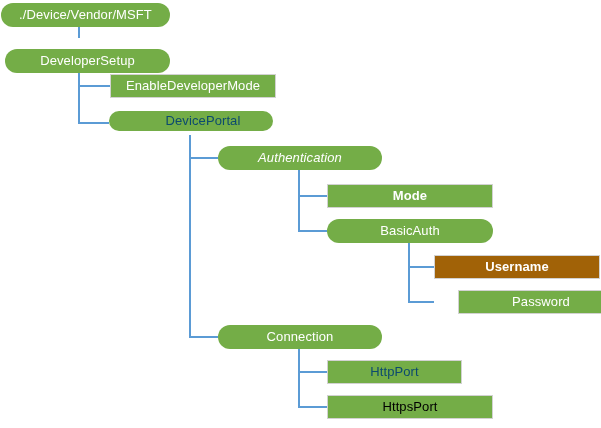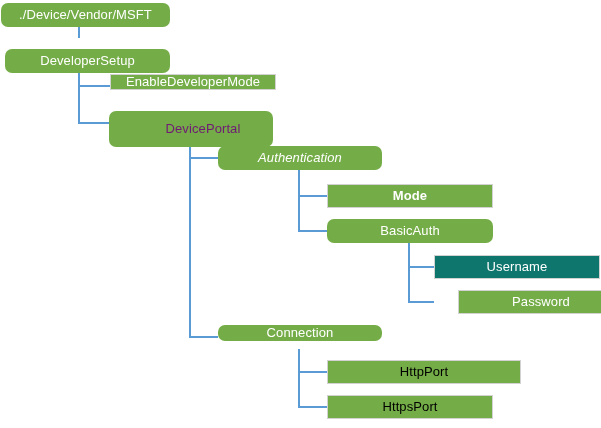--- a/index.html
+++ b/index.html
@@ -33,21 +33,21 @@
     display: flex;
     align-items: center;
     justify-content: center;
     font-size: 13px;
     line-height: 1;
     letter-spacing: 0.1px;
     white-space: nowrap;
     z-index: 2;
   }
   .node.rounded {
-    border-radius: 7px;
+    border-radius: 12px;
   }
   .node.rect {
     border: 1px solid #D2D2D2;
   }
   .node-label {
     display: block;
     padding-bottom: 1px;
   }
 </style>
 </head>
@@ -67,44 +67,44 @@
       <path d="M 299 349 L 299 372 L 327 372" fill="none" stroke="#5B9BD5" stroke-width="1.6" shape-rendering="crispEdges"></path>
       <path d="M 299 349 L 299 407 L 327 407" fill="none" stroke="#5B9BD5" stroke-width="1.6" shape-rendering="crispEdges"></path>
     </svg>
   <div id="node-layer">
       <div class="node rounded" style="left: 1px; top: 3px; width: 169px; height: 24px; background: rgb(116, 173, 71); color: rgb(255, 255, 255);">
         <span class="node-label">./Device/Vendor/MSFT</span>
       </div>
       <div class="node rounded" style="left: 5px; top: 38px; width: 165px; height: 24px; background: rgb(116, 173, 71); color: rgb(255, 255, 255); margin-top: 11px;">
         <span class="node-label">DeveloperSetup</span>
       </div>
-      <div class="node rect" style="left: 110px; top: 74px; width: 166px; height: 16px; background: rgb(116, 173, 71); color: rgb(255, 255, 255); border-color: rgb(210, 210, 210);">
+      <div class="node rect" style="left: 110px; top: 74px; width: 166px; height: 24px; background: rgb(116, 173, 71); color: rgb(255, 255, 255); border-color: rgb(210, 210, 210);">
         <span class="node-label">EnableDeveloperMode</span>
       </div>
-      <div class="node rounded" style="left: 109px; top: 111px; width: 164px; height: 36px; background: rgb(116, 173, 71); color: #701a75; padding-left: 24px;">
+      <div class="node rounded" style="left: 109px; top: 111px; width: 164px; height: 20px; background: rgb(116, 173, 71); color: #0c4a6e; padding-left: 24px;">
         <span class="node-label">DevicePortal</span>
       </div>
       <div class="node rounded" style="left: 218px; top: 146px; width: 164px; height: 24px; background: rgb(116, 173, 71); color: rgb(255, 255, 255); font-style: italic;">
         <span class="node-label">Authentication</span>
       </div>
       <div class="node rect" style="left: 327px; top: 184px; width: 166px; height: 24px; background: rgb(116, 173, 71); color: rgb(255, 255, 255); border-color: rgb(210, 210, 210); font-weight: bold;">
         <span class="node-label">Mode</span>
       </div>
       <div class="node rounded" style="left: 327px; top: 219px; width: 166px; height: 24px; background: rgb(116, 173, 71); color: rgb(255, 255, 255);">
         <span class="node-label">BasicAuth</span>
       </div>
-      <div class="node rect" style="left: 434px; top: 255px; width: 166px; height: 24px; background: #0f766e; color: rgb(255, 255, 255); border-color: rgb(210, 210, 210);">
+      <div class="node rect" style="left: 434px; top: 255px; width: 166px; height: 24px; background: #a16207; color: rgb(255, 255, 255); border-color: rgb(210, 210, 210); font-weight: bold;">
         <span class="node-label">Username</span>
       </div>
       <div class="node rect" style="left: 434px; top: 290px; width: 166px; height: 24px; background: rgb(116, 173, 71); color: rgb(255, 255, 255); border-color: rgb(210, 210, 210); margin-left: 24px;">
         <span class="node-label">Password</span>
       </div>
-      <div class="node rounded" style="left: 218px; top: 325px; width: 164px; height: 16px; background: rgb(116, 173, 71); color: rgb(255, 255, 255);">
+      <div class="node rounded" style="left: 218px; top: 325px; width: 164px; height: 24px; background: rgb(116, 173, 71); color: rgb(255, 255, 255);">
         <span class="node-label">Connection</span>
       </div>
-      <div class="node rect" style="left: 327px; top: 360px; width: 194px; height: 24px; background: rgb(116, 173, 71); color: #000000; border-color: rgb(210, 210, 210);">
+      <div class="node rect" style="left: 327px; top: 360px; width: 135px; height: 24px; background: rgb(116, 173, 71); color: #0c4a6e; border-color: rgb(210, 210, 210);">
         <span class="node-label">HttpPort</span>
       </div>
       <div class="node rect" style="left: 327px; top: 395px; width: 166px; height: 24px; background: rgb(116, 173, 71); color: #000000; border-color: rgb(210, 210, 210);">
         <span class="node-label">HttpsPort</span>
       </div>
     </div>
 </div>
 
 </body></html>

